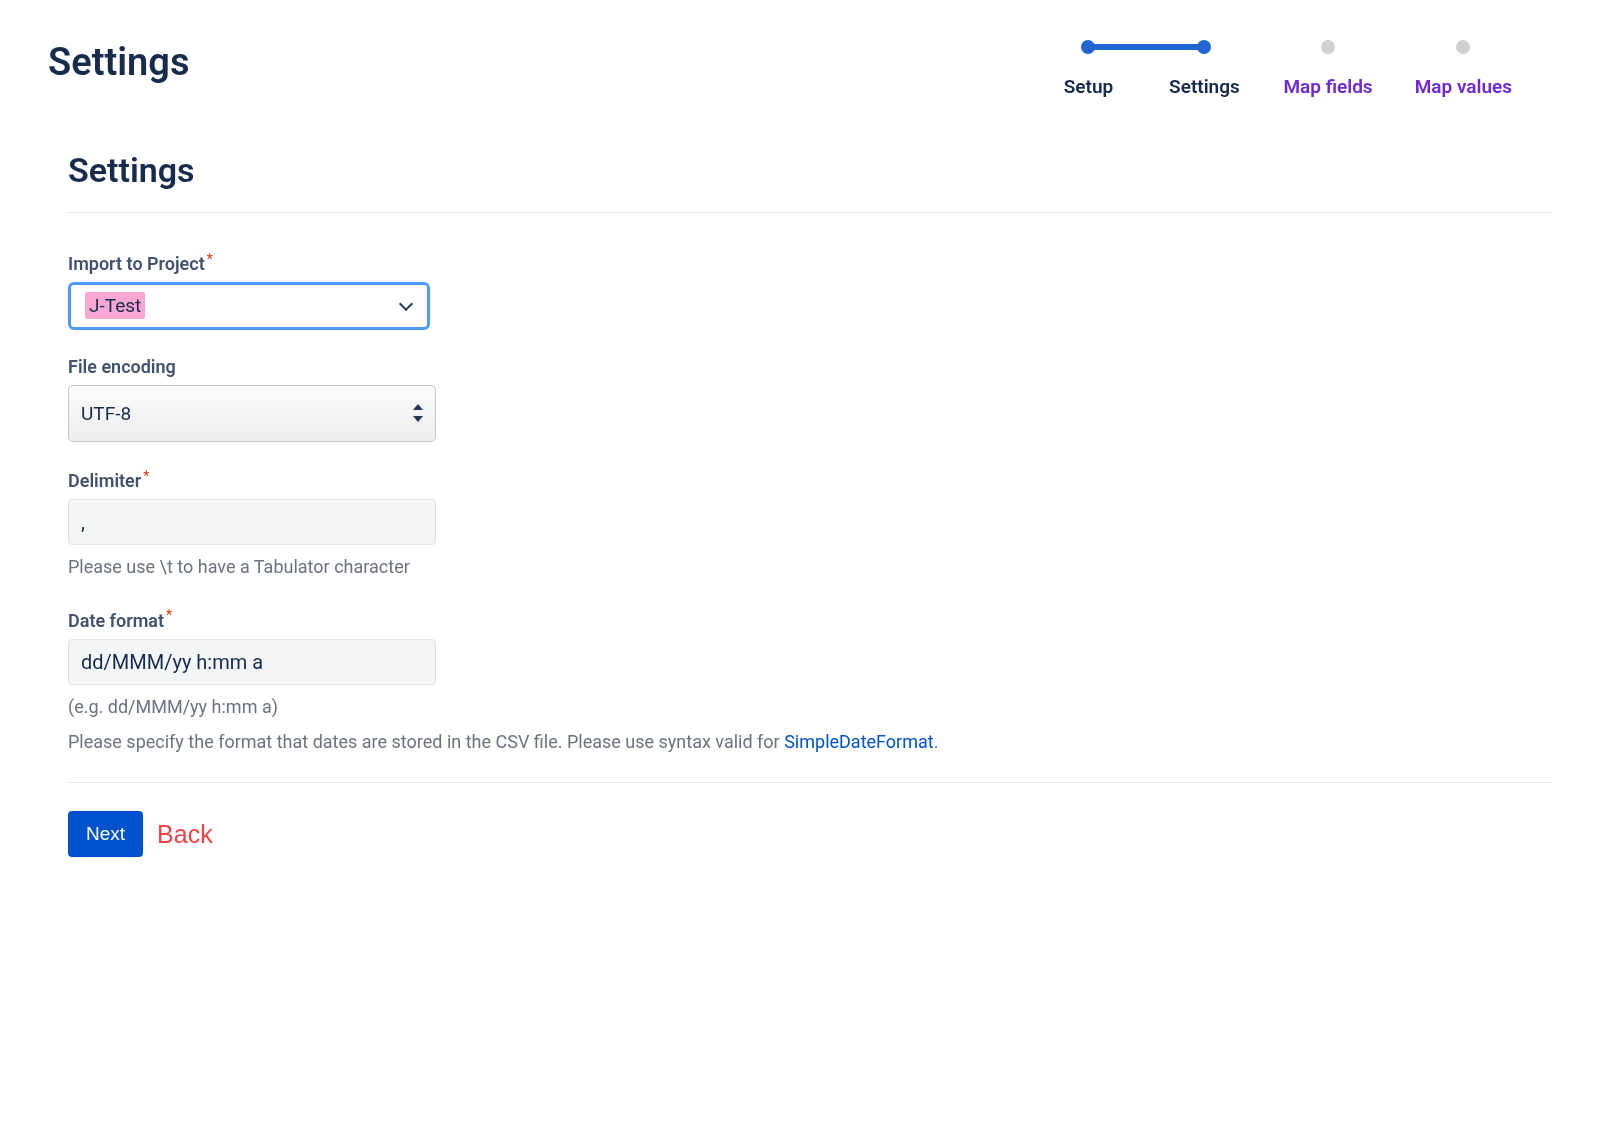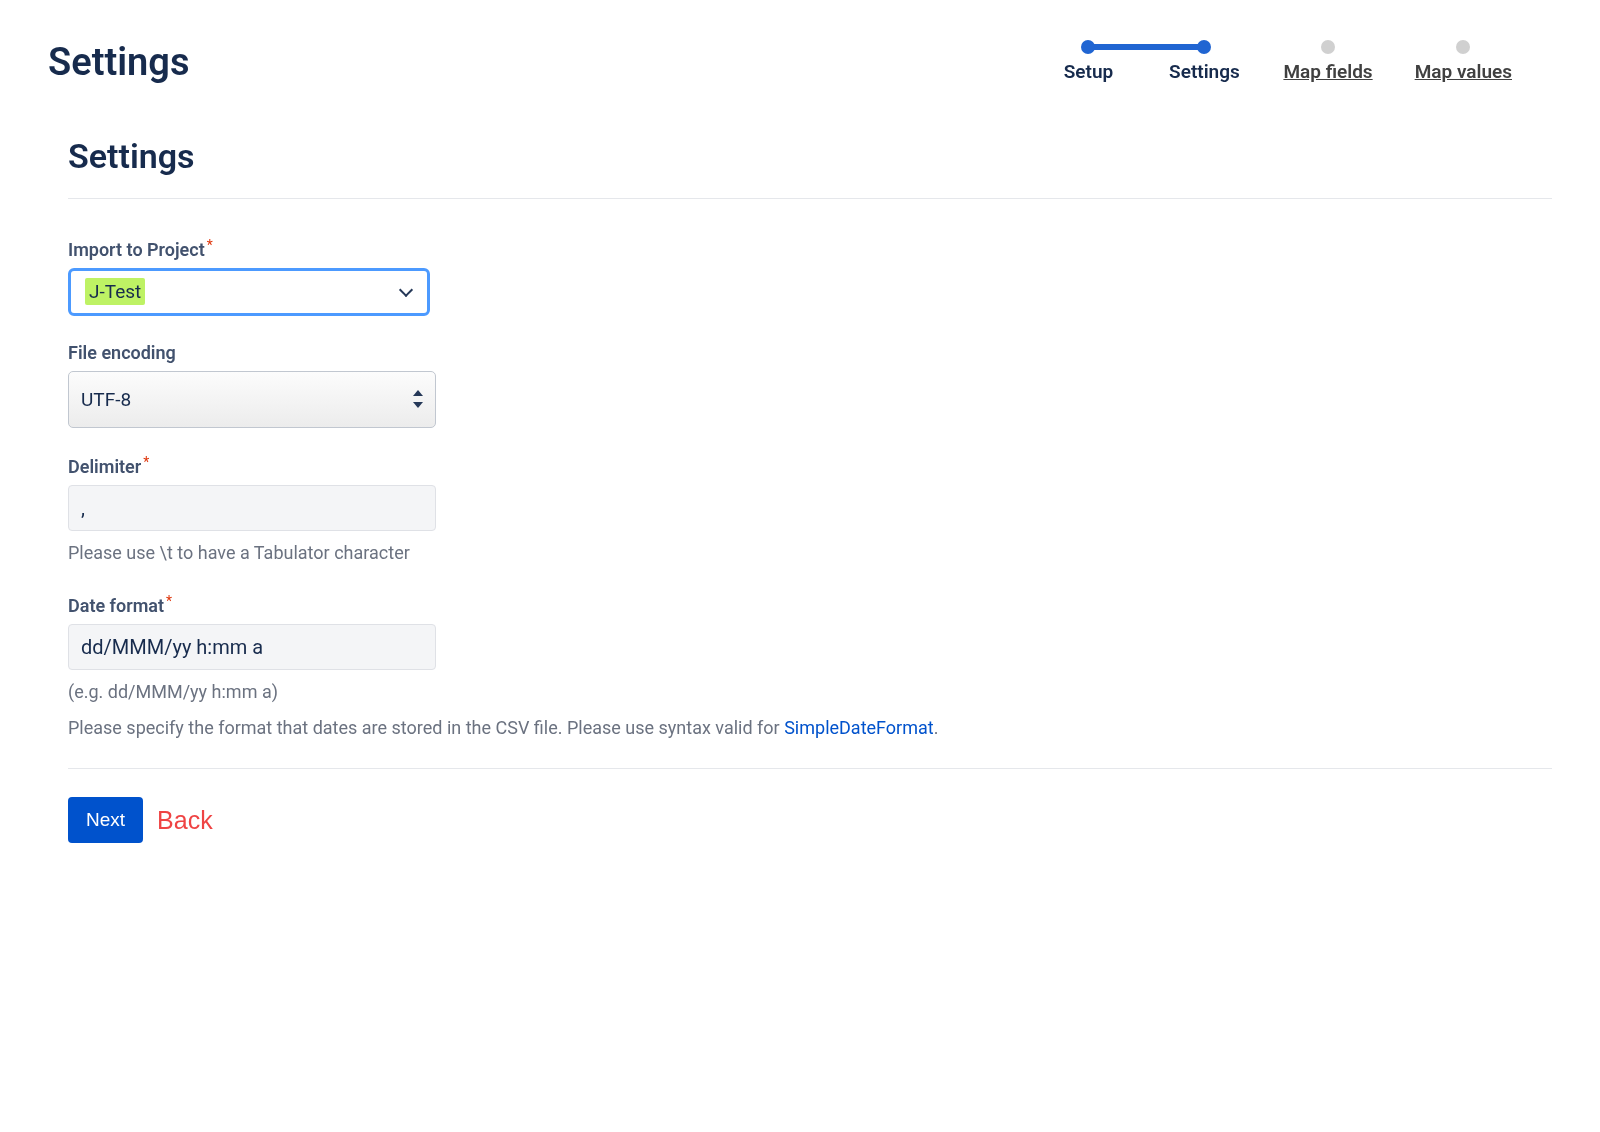--- a/index.html
+++ b/index.html
@@ -25,21 +25,21 @@
     .stepper {
       display: flex;
       gap: 42px;
       margin-top: 0;
       padding-right: 40px;
     }
     .step {
       display: flex;
       flex-direction: column;
       align-items: center;
-      gap: 5px;
+      gap: 20px;
       position: relative;
       min-width: 74px;
     }
     .step-dot {
       width: 14px;
       height: 14px;
       border-radius: 50%;
       position: relative;
       z-index: 2;
     }
@@ -54,21 +54,21 @@
       z-index: 1;
     }
     .step-connector.c1 { width: 120px; }
     .step-label {
       font-size: 19px;
       font-weight: 600;
       color: #172b4d;
       text-align: center;
       line-height: 1.35;
     }
-    .step-label.future { color: #404040; text-decoration: underline; }
+    .step-label.future { color: #6d28d9; }
 
     .content {
       padding-left: 20px;
     }
     .section-title {
       font-size: 34px;
       font-weight: 600;
       color: #172b4d;
       margin-bottom: 22px;
     }
@@ -99,21 +99,21 @@
       height: 48px;
       padding: 0 14px;
       border: 3px solid #4c9aff;
       border-radius: 6px;
       background: #fff;
       cursor: pointer;
     }
     .project-select .text {
       font-size: 19px;
       color: #172b4d;
-      background: #bef264;
+      background: #f9a8d4;
       padding: 2px 4px;
       border-radius: 2px;
     }
     .chevron-down {
       width: 14px; height: 14px;
       position: relative;
     }
     .chevron-down::before {
       content: "";
       position: absolute;

